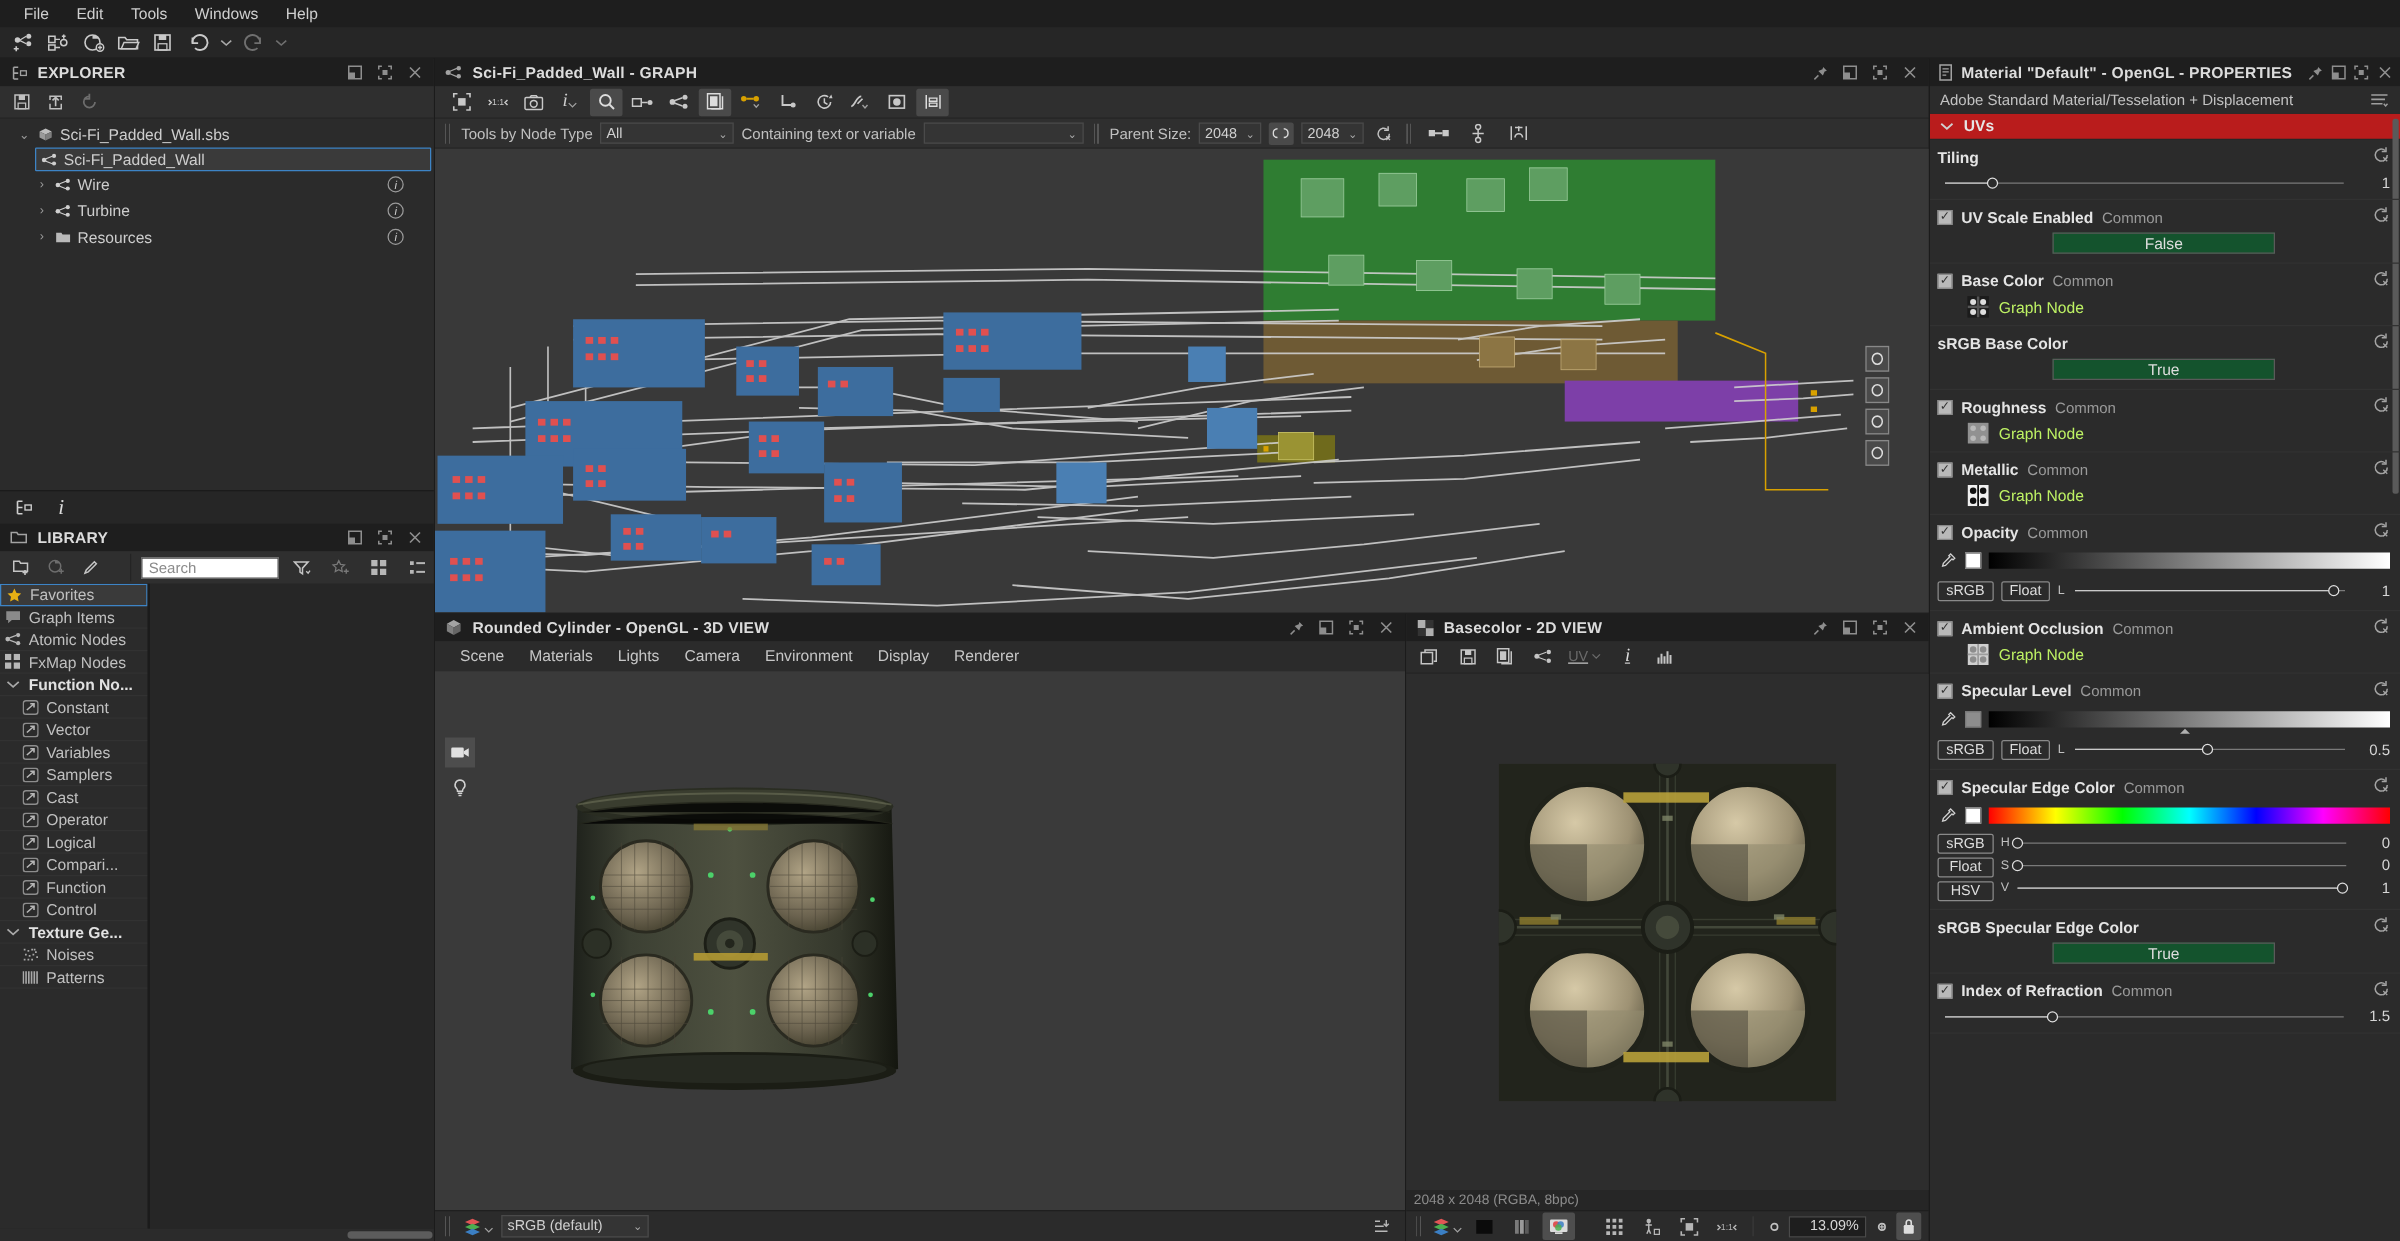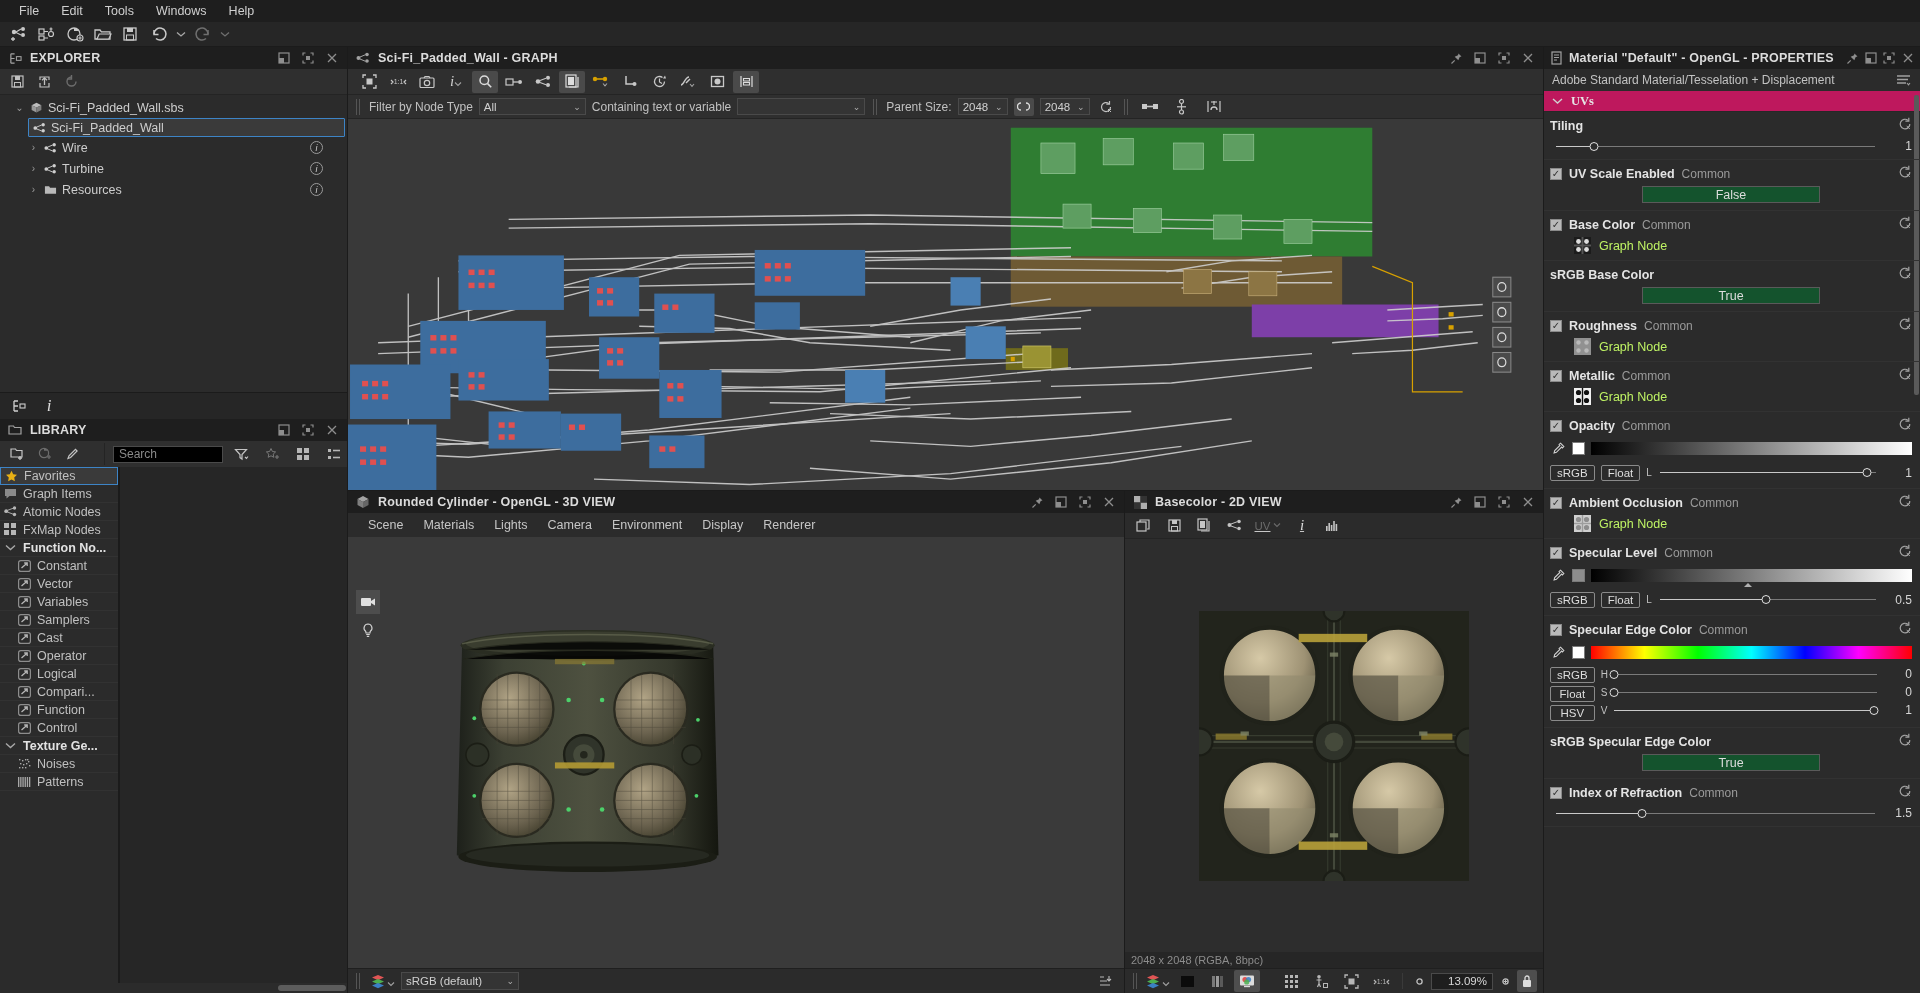--- a/index.html
+++ b/index.html
@@ -36,21 +36,21 @@
   .trow.child{ padding-left:28px;}
   .trow.sel{ background:#3a3a3a; border:1px solid #3d84c6; margin:0 2px 0 28px; padding-left:4px; height:19px; border-radius:1px;}
   .trow .info{ margin-left:auto; margin-right:24px; width:13px; height:13px; border-radius:50%; border:1px solid #9a9a9a; color:#cfcfcf; font-size:9px; font-style:italic; display:flex; align-items:center; justify-content:center;}
   .tabstrip{ height:27px; background:#262626; display:flex; align-items:center; gap:4px; padding-left:6px; flex:none; border-top:1px solid #1b1b1b;}
   .tabbtn{ width:26px; height:22px; display:flex; align-items:center; justify-content:center;}
 
   .library{ flex:1; display:flex; flex-direction:column; min-height:0;}
   .libtool{ height:26px; background:#2f2f2f; display:flex; align-items:center; flex:none; }
   .libtool .lt-left{ width:120px; display:flex; align-items:center; gap:2px; padding-left:4px;}
   .libtool .lt-right{ flex:1; display:flex; align-items:center; gap:5px; padding-left:8px; border-left:1px solid #242424;}
-  .searchbox{ width:110px; height:17px; background:#000000; border:1px solid #4a4a4a; color:#8a8a8a; font-size:12px; padding:0 5px; display:flex; align-items:center;}
+  .searchbox{ width:110px; height:17px; background:#ffffff; border:1px solid #4a4a4a; color:#8a8a8a; font-size:12px; padding:0 5px; display:flex; align-items:center;}
   .libbody{ flex:1; display:flex; min-height:0;}
   .libtree{ width:120px; background:#2b2b2b; overflow:hidden; border-right:2px solid #1b1b1b;}
   .libcontent{ flex:1; background:#262626;}
   .lrow{ height:18px; display:flex; align-items:center; gap:6px; padding-left:4px; font-size:12.5px; color:#c0c0c0; border-bottom:1px solid #323232;}
   .lrow.sel{ background:#3a3a3a; border:1px solid #3d84c6;}
   .lrow.group{ font-weight:bold; color:#e2e2e2;}
   .lrow.indent{ padding-left:18px;}
   .lico{ width:13px; height:13px; flex:none; display:flex; align-items:center; justify-content:center;}
 
   
@@ -73,21 +73,21 @@
   .view2d{ width:418px; flex:none;}
   .v2dcanvas{ flex:1; background:#2d2d2d; position:relative; overflow:hidden; display:flex; align-items:center; justify-content:center;}
   .v2dinfo{ height:16px; background:#262626; color:#8c8c8c; font-size:11px; padding-left:6px; display:flex; align-items:center; flex:none;}
   .v2dstatus{ height:25px; background:#2b2b2b; display:flex; align-items:center; gap:4px; padding:0 6px; flex:none; border-top:1px solid #1f1f1f;}
   .zoombox{ width:62px; height:17px; background:#1e1e1e; border:1px solid #4a4a4a; font-size:11.5px; color:#d8d8d8; display:flex; align-items:center; justify-content:flex-end; padding-right:5px;}
 
   
   .rightcol{ width:377px; flex:none; display:flex; flex-direction:column; background:#2b2b2b; border-left:1px solid #1b1b1b;}
   .propsub{ height:22px; background:#2b2b2b; display:flex; align-items:center; padding:0 8px; flex:none; font-size:12px; color:#c2c2c2;}
   .propscroll{ flex:1; overflow:hidden; position:relative; background:#2b2b2b;}
-  .sect{ height:21px; background:#be185d; display:flex; align-items:center; gap:8px; padding-left:8px; font-weight:bold; color:#e6e6e6; font-size:12.5px; border-bottom:1px solid #272727;font-family:Liberation Serif, serif;}
+  .sect{ height:21px; background:#b91c1c; display:flex; align-items:center; gap:8px; padding-left:8px; font-weight:bold; color:#e6e6e6; font-size:12.5px; border-bottom:1px solid #272727;}
   .prop{ border-bottom:1px solid #323232; padding:4px 8px 6px 6px; position:relative;}
   .prow{ display:flex; align-items:center; gap:7px; min-height:19px;}
   .cbx{ width:12px; height:12px; background:#b9b9b9; border:1px solid #8a8a8a; flex:none; display:flex; align-items:center; justify-content:center; color:#333; font-size:10px; line-height:1;}
   .pname{ font-weight:bold; color:#e4e4e4; font-size:12.5px;}
   .pcommon{ color:#9a9a9a; font-size:12px;}
   .reset{ position:absolute; right:8px; top:5px; opacity:.8;}
   .gnode{ display:flex; align-items:center; gap:8px; padding-left:24px; margin-top:3px;}
   .gnode .thumb{ width:17px; height:17px; flex:none; background:#1c1c1c;}
   .gnode .lbl{ color:#bef264; font-size:12.5px;}
   .valbtn{ height:17px; margin:3px auto 1px auto; width:178px; background:#14532d; border:1px solid #5a5a5a; display:flex; align-items:center; justify-content:center; font-size:12.5px; color:#ddd;}
@@ -719,21 +719,21 @@
           <div class="tbtn" style="background:#4a4a4a">
               <svg width="15" height="15" viewBox="0 0 15 15">
                 <path d="M2 2v11M13 2v11" stroke="#dcdcdc" stroke-width="1.2"></path>
                 <path d="M4.5 4.5h6v2.5h-6zM4.5 8.5h6V11h-6z" fill="none" stroke="#dcdcdc" stroke-width="1.1"></path>
               </svg>
             </div>
         </div>
 
         <div class="graphfilter">
           <span class="grabber"></span>
-          <span>Filter by Node Type</span>
+          <span>Tools by Node Type</span>
           <span class="sel-ctl" style="width:107px">
             <span class="cv">All</span>
             <span class="ar">⌄</span>
           </span>
           <span>Containing text or variable</span>
           <span class="sel-ctl" style="width:128px">
             <span class="cv"></span>
             <span class="ar">⌄</span>
           </span>
           <span class="grabber"></span>

